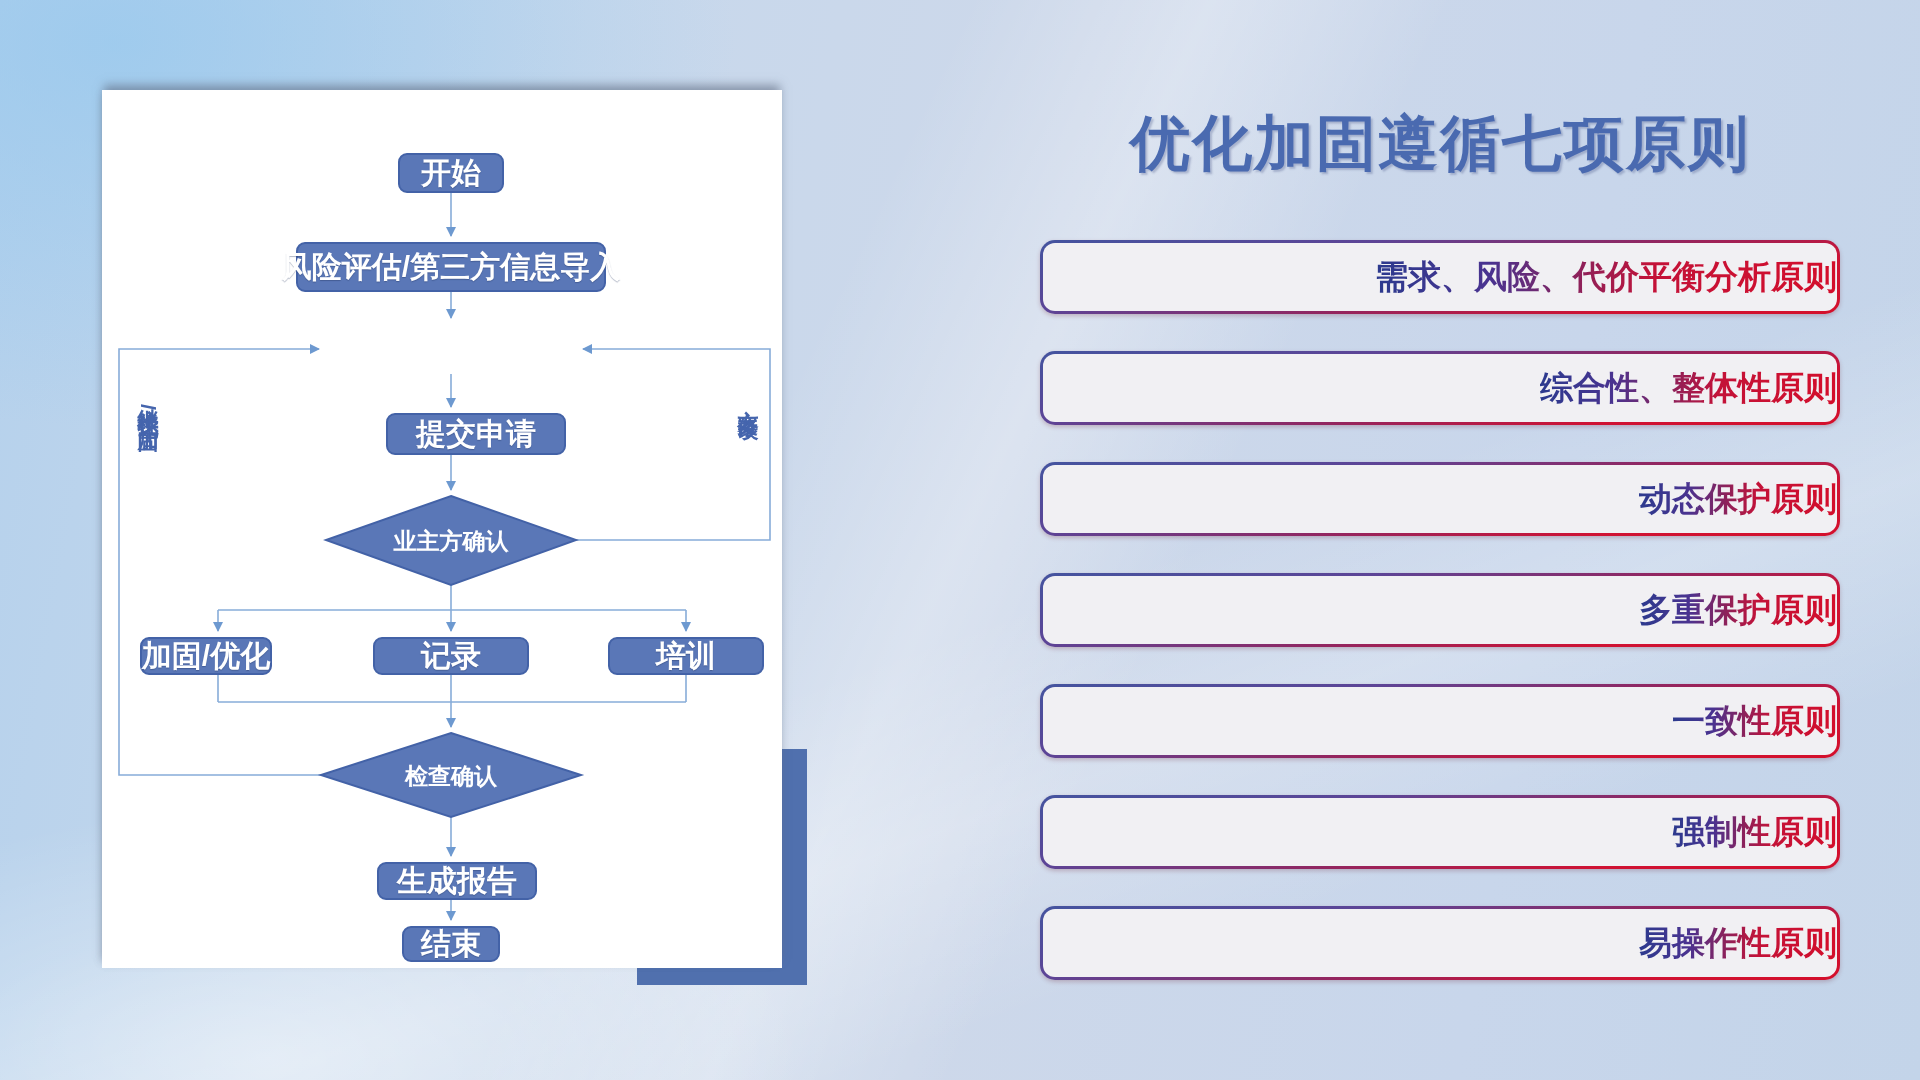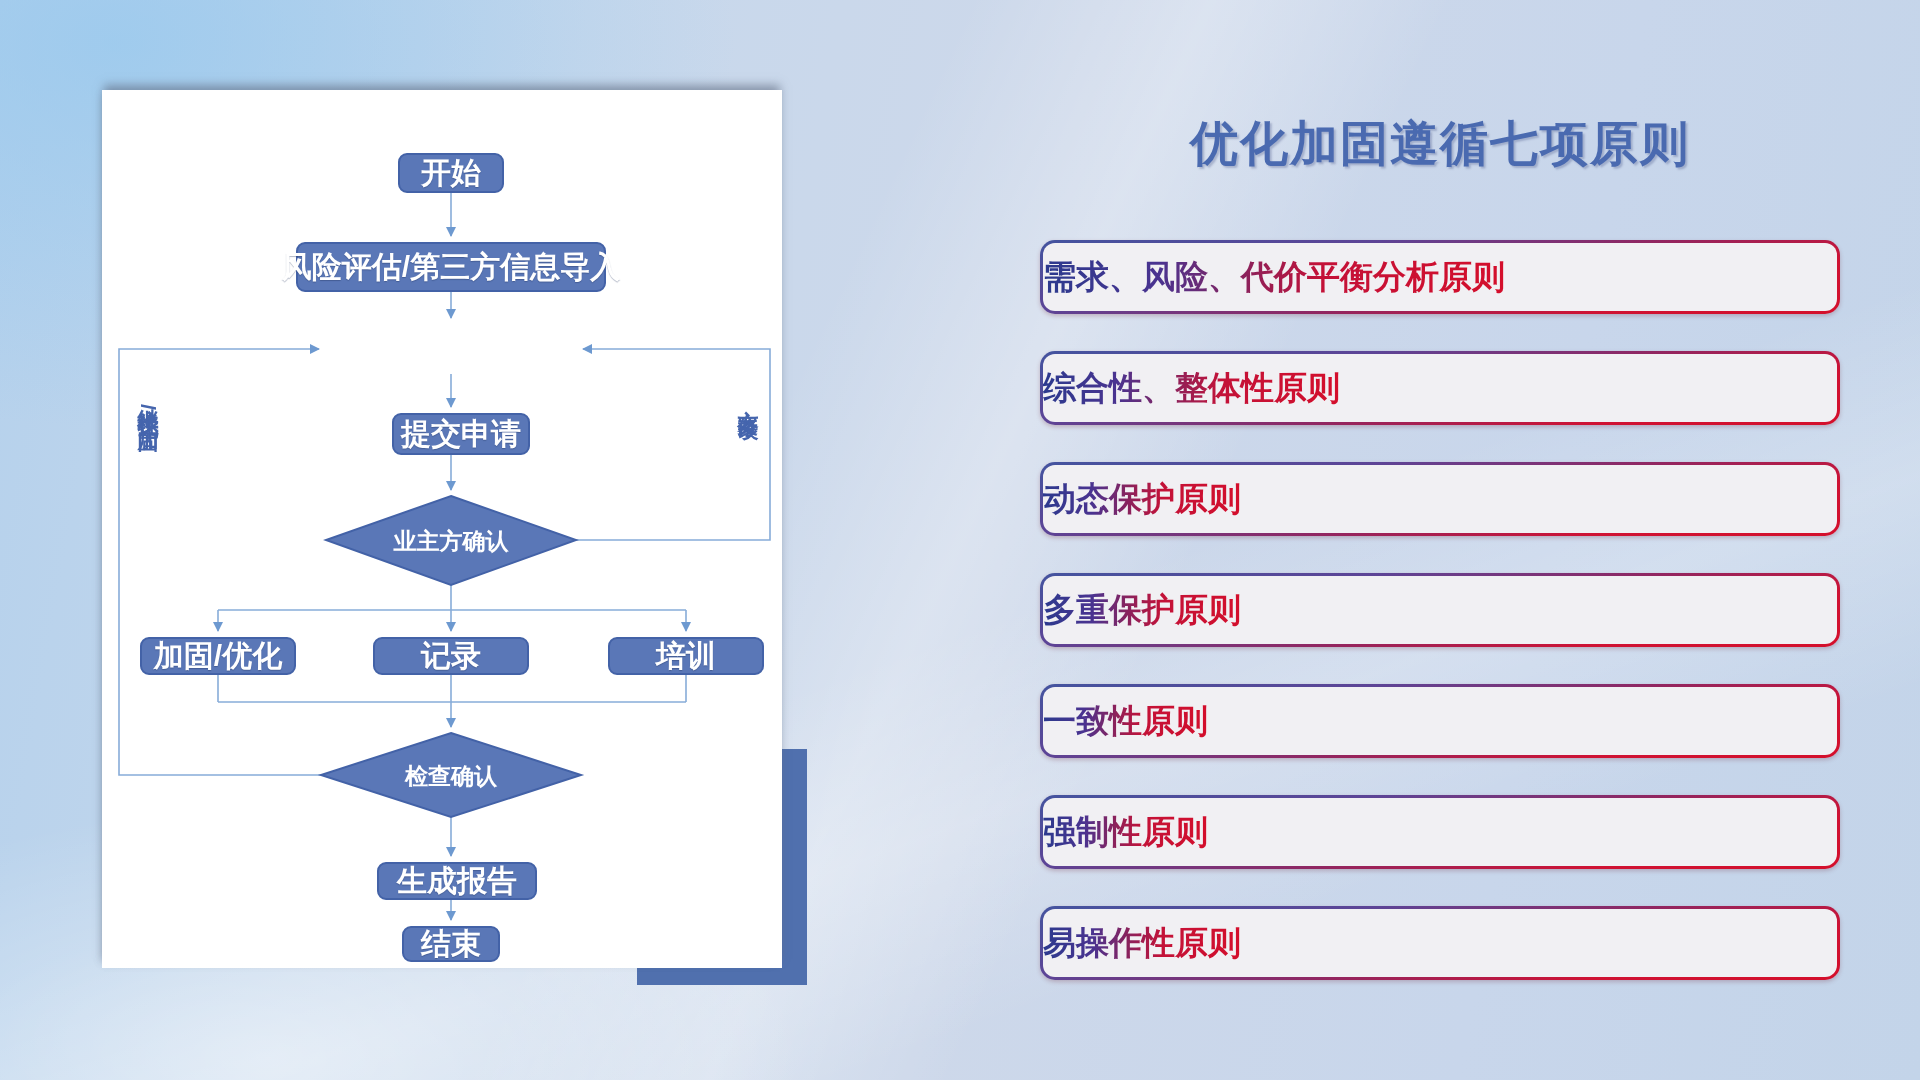--- a/index.html
+++ b/index.html
@@ -37,30 +37,30 @@
   .vlabel{
     position:absolute;writing-mode:vertical-rl;
     color:#4565ad;font-weight:bold;font-size:21px;letter-spacing:3px;
     white-space:nowrap;
   }
 
   
   .panel-title{
     position:absolute;left:1040px;top:112px;width:800px;height:64px;
     display:flex;align-items:center;justify-content:center;
-    font-size:48px;font-weight:bold;color:#4a6ab0;letter-spacing:2px;
+    font-size:60px;font-weight:bold;color:#4a6ab0;letter-spacing:2px;
     text-shadow:2px 2px 2px rgba(62,76,130,.30);white-space:nowrap;
   }
   .principle{
     position:absolute;left:1040px;width:800px;height:74px;
     border:3px solid transparent;border-radius:15px;box-sizing:border-box;
     background:
       linear-gradient(#f1f0f3,#f1f0f3) padding-box,
       linear-gradient(168deg,#44549f 0%,#5d4496 30%,#93255f 55%,#cf1233 78%,#d40f2b 100%) border-box;
-    display:flex;align-items:center;justify-content:flex-start;
+    display:flex;align-items:center;justify-content:flex-end;
     box-shadow:0 2px 4px rgba(120,50,70,.28);
   }
   .principle span{
     font-size:33px;font-weight:bold;white-space:nowrap;color:#b1183a;
   }
   @supports ((-webkit-background-clip:text) or (background-clip:text)){
     .principle span{
       background:linear-gradient(90deg,#2c3a8e 0%,#4a3390 25%,#86235f 42%,#c31238 60%,#d40e2b 100%);
       -webkit-background-clip:text;background-clip:text;
       color:transparent;
@@ -110,23 +110,23 @@
         <text x="349" y="459">业主方确认</text>
         <text x="349" y="694">检查确认</text>
       </g>
     </svg>
 
     <div class="node" style="left:296px;top:63px;width:106px;height:40px">开始</div>
 
     <div class="node" style="left:194px;top:152px;width:310px;height:50px">风险评估/第三方信息导入</div>
 
 
-    <div class="node" style="left:290px;top:323px;width:138px;height:42px">提交申请</div>
+    <div class="node" style="left:284px;top:323px;width:180px;height:42px">提交申请</div>
 
-    <div class="node" style="left:38px;top:547px;width:156px;height:38px">加固/优化</div>
+    <div class="node" style="left:38px;top:547px;width:132px;height:38px">加固/优化</div>
 
     <div class="node" style="left:271px;top:547px;width:156px;height:38px">记录</div>
 
     <div class="node" style="left:506px;top:547px;width:156px;height:38px">培训</div>
 
     <div class="node" style="left:275px;top:772px;width:160px;height:38px">生成报告</div>
 
     <div class="node" style="left:300px;top:836px;width:98px;height:36px">结束</div>
 
     <div class="vlabel" style="left:32px;top:302px;height:150px">继续优化/加固</div>

